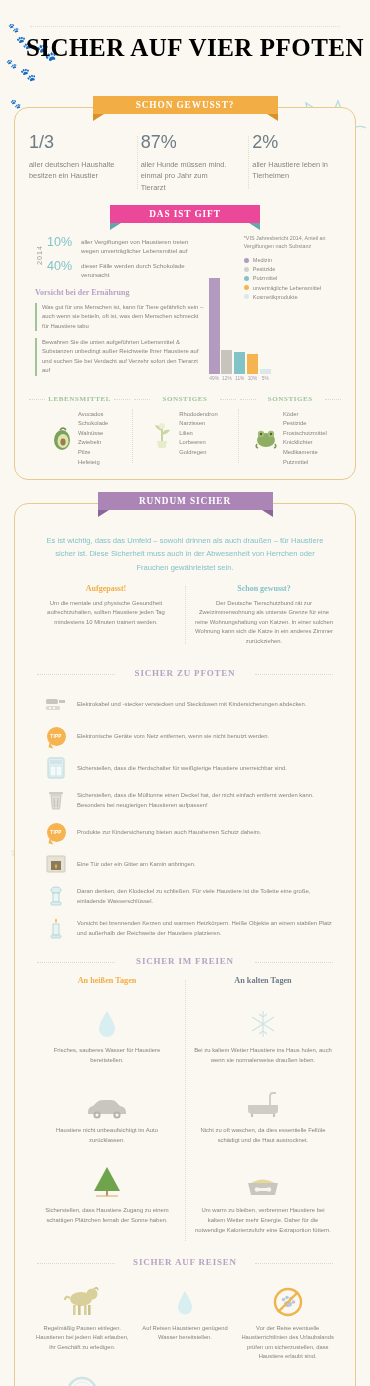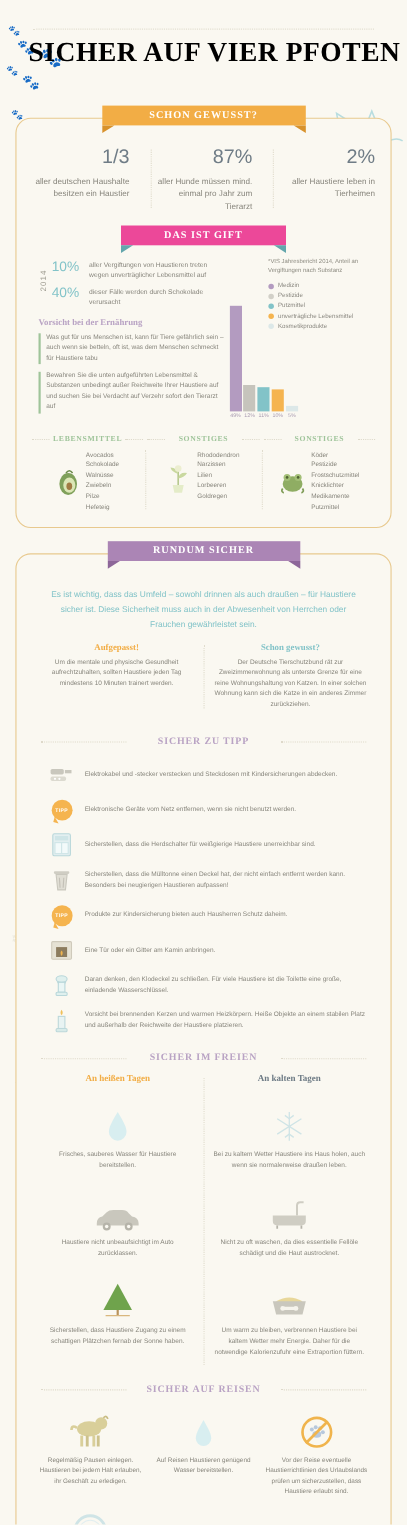--- a/index.html
+++ b/index.html
@@ -39,21 +39,21 @@
   .rb-purple .tail-l{border-left:11px solid #8d6699;border-bottom:7px solid transparent;}
   .rb-purple .tail-r{border-right:11px solid #8d6699;border-bottom:7px solid transparent;}
 
   
   .panel{position:relative;margin:0 14px;border:1px solid #e8c98e;border-radius:14px;
     background:#faf8f1;}
   .panel-a{margin-top:-9px;padding:18px 10px 8px;}
   .panel-b{margin-top:-9px;padding:20px 6px 14px;}
 
   
-  .stats{display:flex;text-align:right;padding:6px 0 2px;gap:15px;}
+  .stats{display:flex;text-align:left;padding:6px 0 2px;gap:15px;}
   .stat{flex:1;padding:0 4px;position:relative;}
   .stat + .stat:before{content:"";position:absolute;left:0;top:4px;bottom:4px;
     border-left:1px dotted #e0dccd;}
   .stat-num{font-size:18px;color:#6f7c86;margin-bottom:6px;}
   .stat-txt{font-size:7.4px;color:#87857c;line-height:1.55;}
 
   
   .gift{display:flex;padding:10px 4px 2px;}
   .gift-left{width:56%;padding-left:6px;}
   .gift-right{width:44%;position:relative;}
@@ -367,21 +367,21 @@
     <div class="col">
       <div class="col-h or">Aufgepasst!</div>
       <div class="col-txt">Um die mentale und physische Gesundheit aufrechtzuhalten, sollten Haustiere jeden Tag mindestens 10 Minuten trainert werden.</div>
     </div>
     <div class="col">
       <div class="col-h te">Schon gewusst?</div>
       <div class="col-txt">Der Deutsche Tierschutzbund rät zur Zweizimmerwohnung als unterste Grenze für eine reine Wohnungshaltung von Katzen. In einer solchen Wohnung kann sich die Katze in ein anderes Zimmer zurückziehen.</div>
     </div>
   </div>
 
-  <div class="sec-h">SICHER ZU TIPP</div>
+  <div class="sec-h">SICHER ZU PFOTEN</div>
 
   <div class="home-item">
     <div class="home-ico">
       <svg width="24" height="16" viewBox="0 0 24 16">
         <rect x="2" y="3" width="12" height="5" rx="1.5" fill="#c9c7bd"></rect>
         <rect x="15" y="4" width="6" height="3" fill="#c9c7bd"></rect>
         <rect x="2" y="10" width="14" height="4" rx="1.5" fill="#dcdad0"></rect>
         <circle cx="6" cy="12" r="1" fill="#fff"></circle>
           <circle cx="10" cy="12" r="1" fill="#fff"></circle>
       </svg>

